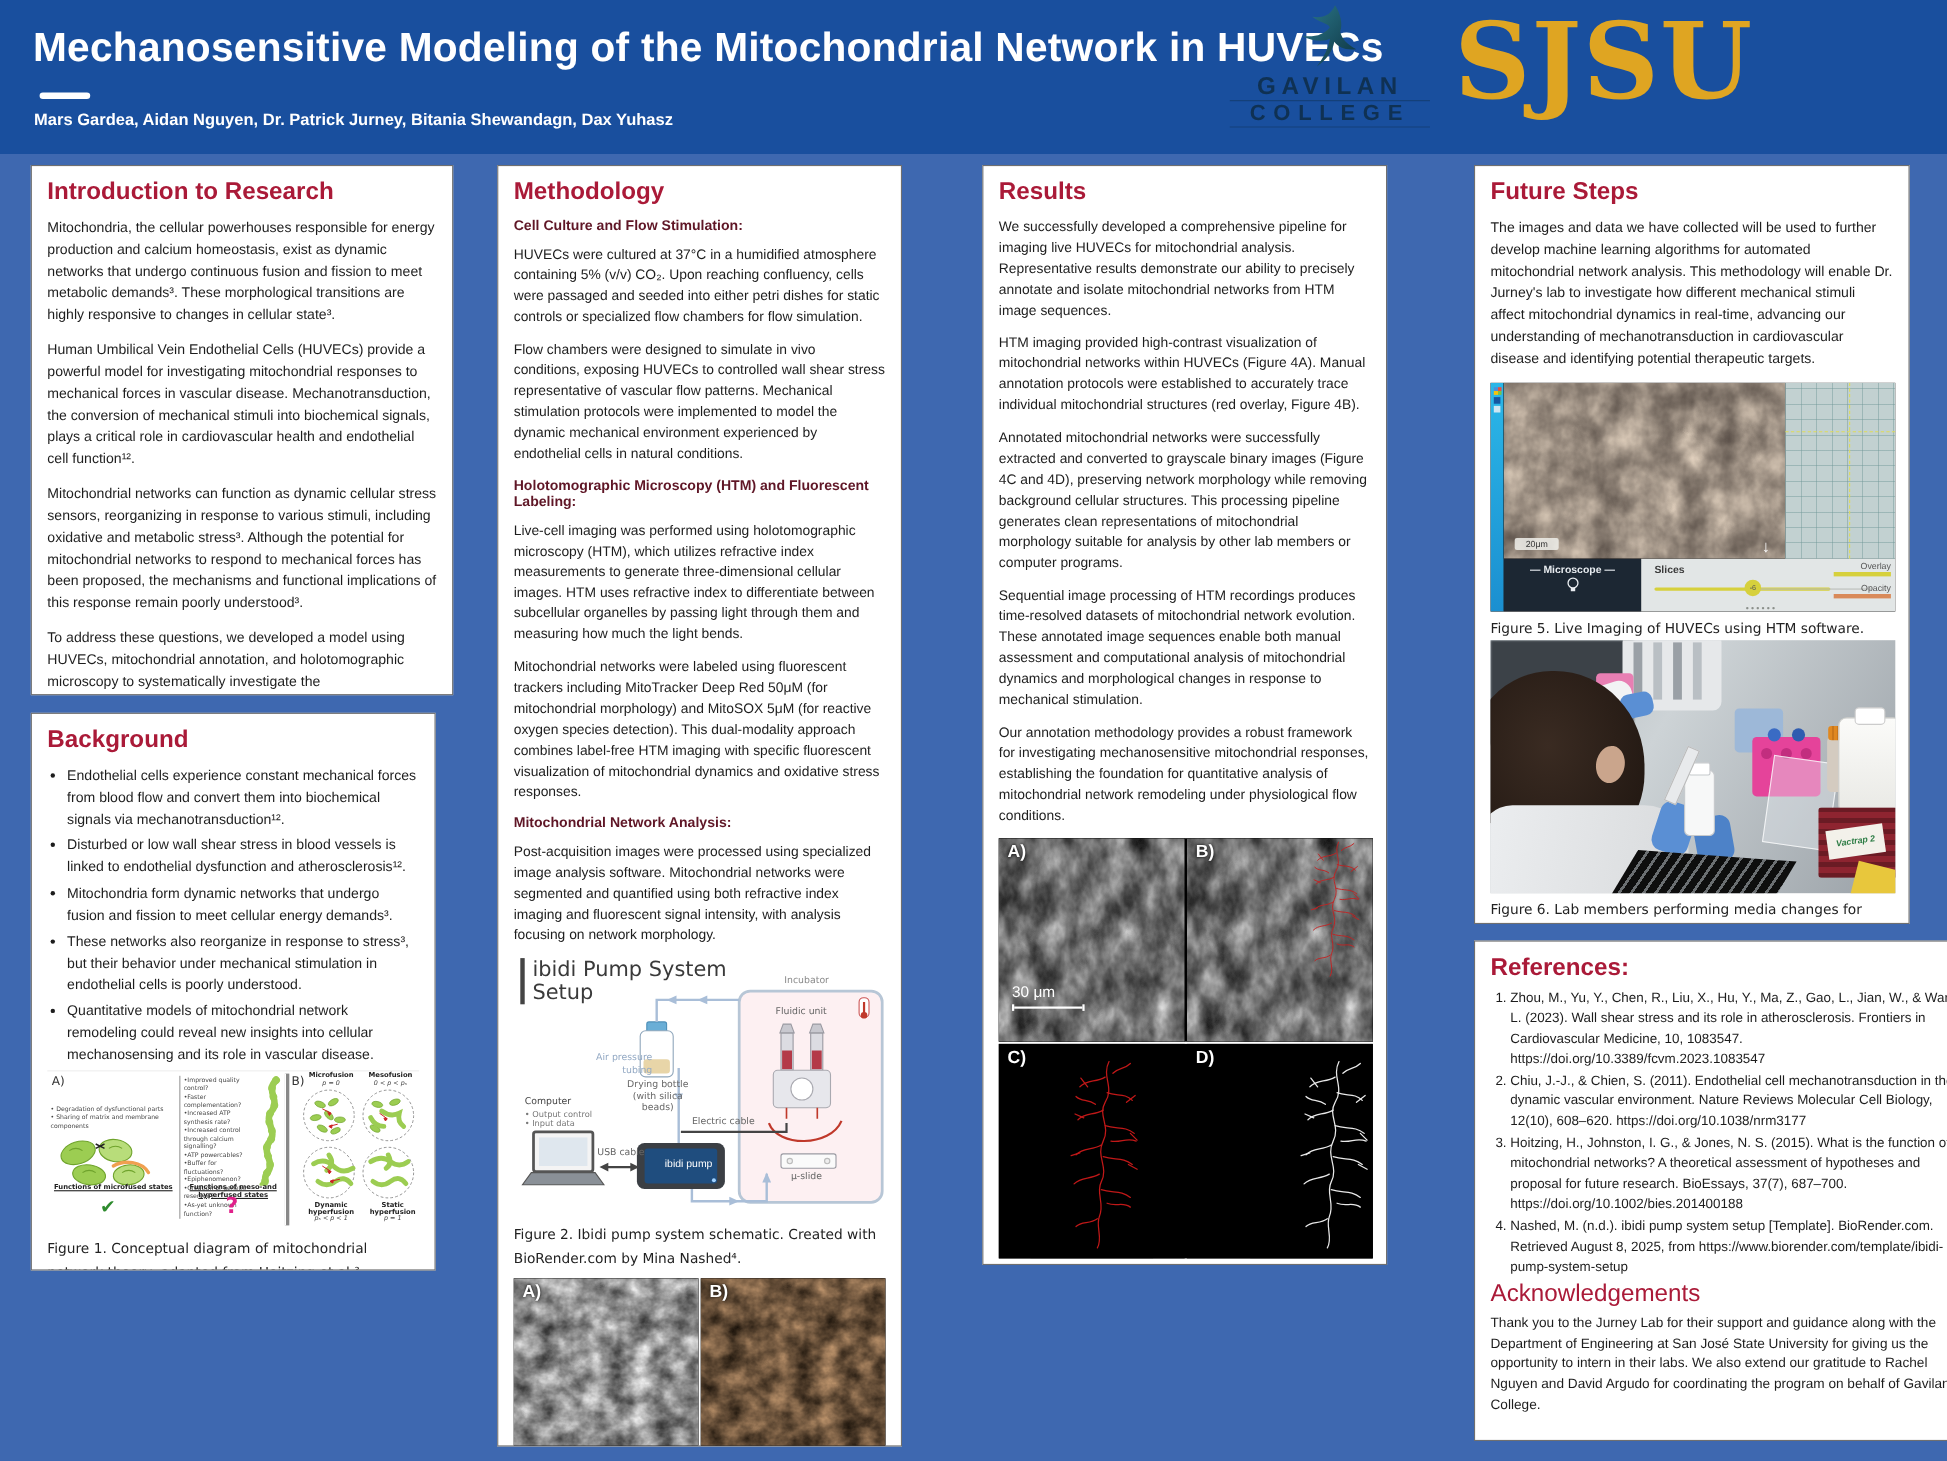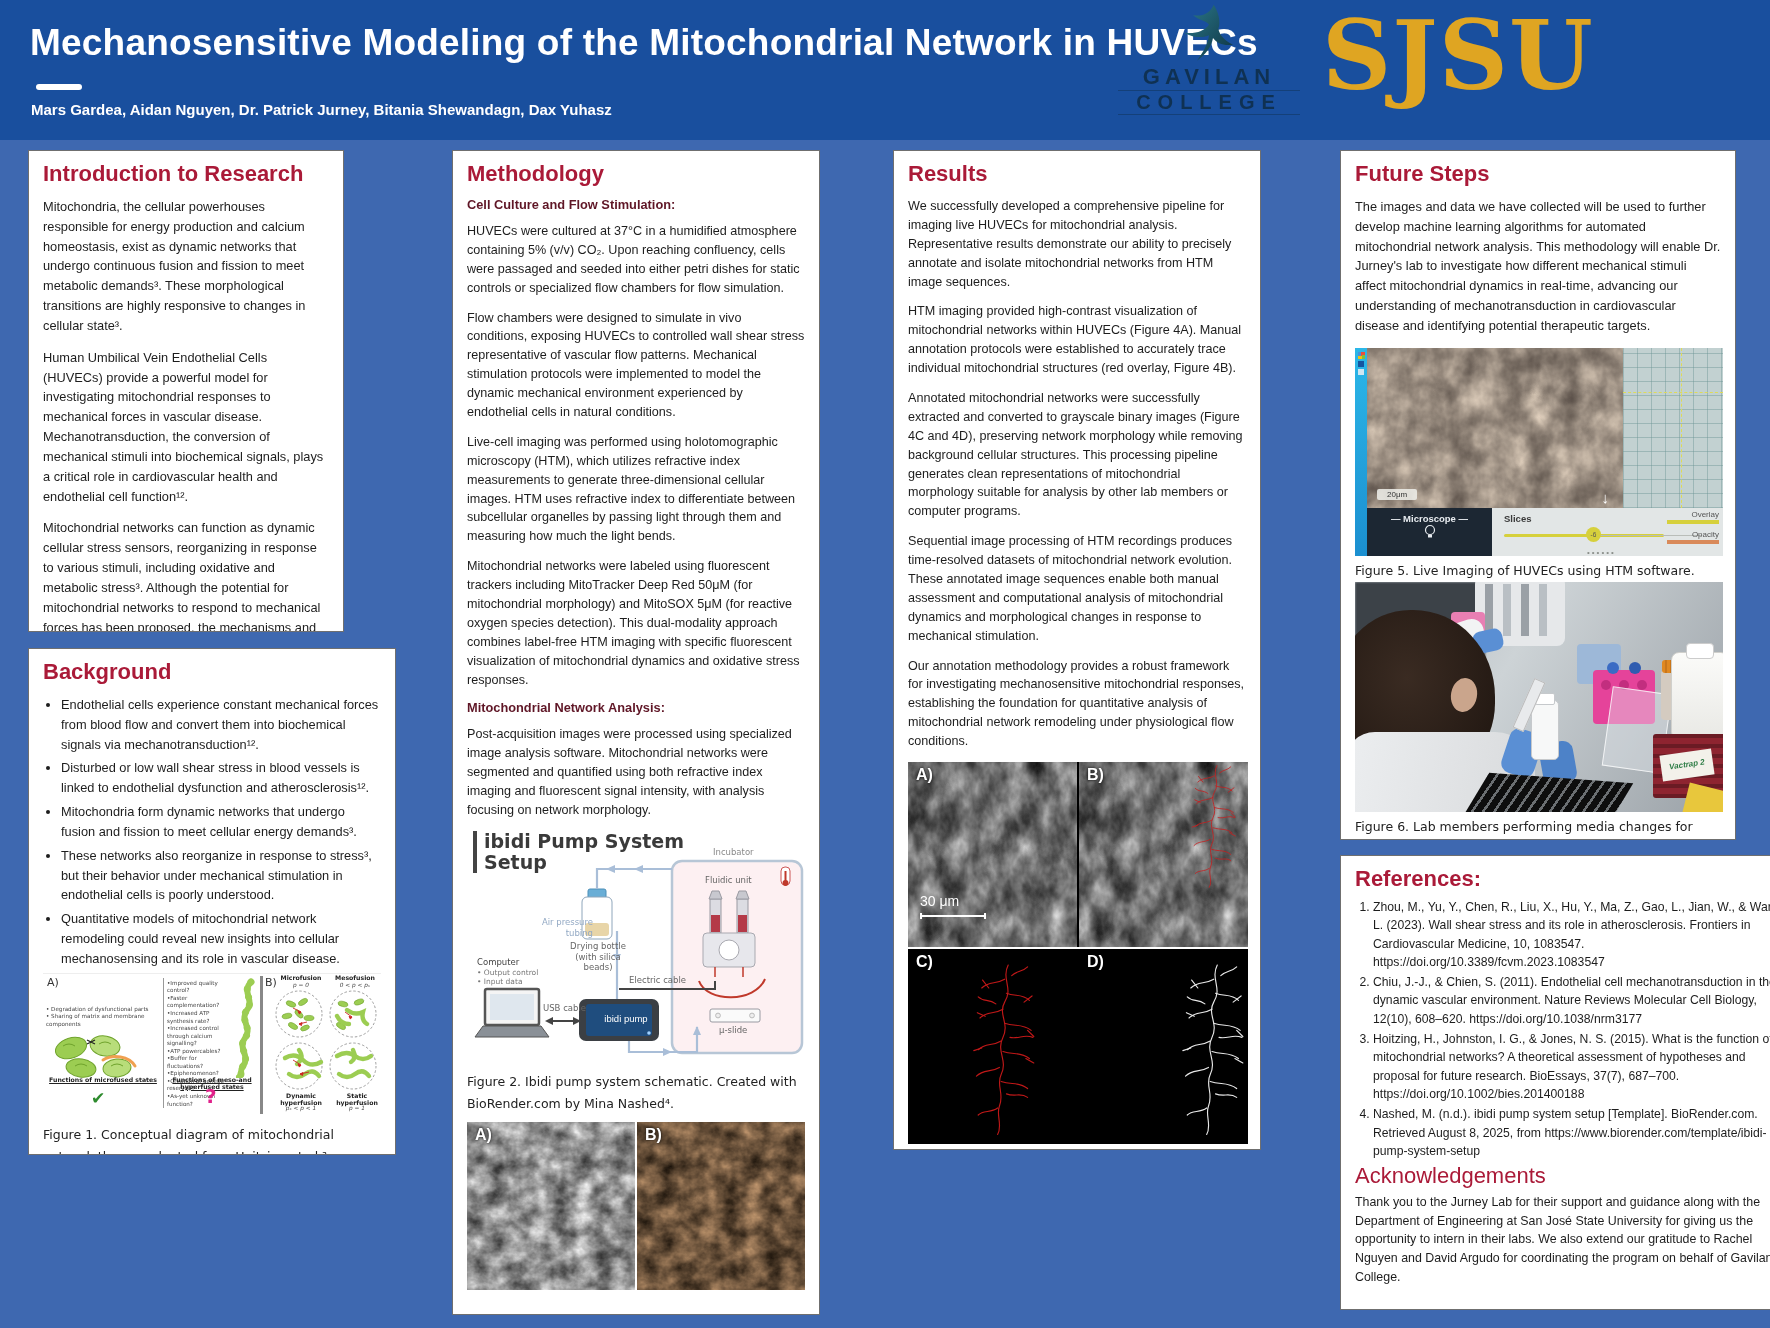--- a/index.html
+++ b/index.html
@@ -19,38 +19,38 @@
   
   .card{position:absolute;background:#fff;border:1px solid #6f6f6f;box-sizing:border-box;
         padding:8px 14px 10px;overflow:hidden}
   .card h2{font-size:22px;color:#aa1a38;margin:2px 0 10px;font-weight:bold}
   .p{font-size:12.8px;line-height:1.55;color:#1d1d1d;margin:0 0 12px}
   .pm{font-size:12.6px;line-height:1.5;color:#1d1d1d;margin:0 0 11px}
   .sub{font-size:12.8px;font-weight:bold;color:#5f1626;margin:0 0 10px}
   .cap{font-size:12.5px;line-height:1.8;color:#222;margin-top:8px;font-family:"DejaVu Sans",sans-serif}
   ul.bullets{margin:0 0 0 18px;padding:0}
   ul.bullets li{font-size:12.8px;line-height:1.55;color:#1d1d1d;margin-bottom:4px}
-  #card-intro{left:28px;top:150px;width:316px;height:482px}
+  #card-intro{left:28px;top:150px;width:384px;height:482px}
   #card-background{left:28px;top:648px;width:368px;height:507px}
   #card-methodology{left:452px;top:150px;width:368px;height:1165px}
   #card-results{left:893px;top:150px;width:368px;height:1000px}
   #card-future{left:1340px;top:150px;width:396px;height:690px}
   #card-references{left:1340px;top:855px;width:460px;height:455px}
   
   #fig1{position:relative;width:338px;height:142px;border-top:1px solid #eee;font-family:"DejaVu Sans",sans-serif}
   #fig1 .vline1{position:absolute;left:120px;top:4px;width:1px;height:130px;background:#999}
   #fig1 .vline2{position:absolute;left:216px;top:2px;width:3px;height:138px;background:#888;border-left:1px solid #fff}
   #fig1 .panlab{font-size:11px;color:#333}
   .tinylist{font-size:5.6px;line-height:1.35;color:#444}
   .funclab{font-size:6.2px;font-weight:bold;text-decoration:underline;color:#222;text-align:center}
   .qname{font-size:6.2px;font-weight:bold;color:#222;text-align:center;line-height:1.1}
   .qp{font-size:5.8px;font-style:italic;color:#444;text-align:center}
   
   #fig2{position:relative;width:340px;height:232px;margin-top:4px}
-  #fig2 .f2title{position:absolute;left:6px;top:0;font-size:19px;font-weight:bold;color:#3a3a3a;
+  #fig2 .f2title{position:absolute;left:6px;top:0;font-size:19px;font-weight:normal;color:#3a3a3a;
         line-height:1.12;border-left:4px solid #444;padding-left:7px;font-family:"DejaVu Sans",sans-serif}
   .f2lab{position:absolute;font-size:8.5px;color:#666;line-height:1.25;font-family:"DejaVu Sans",sans-serif}
   
   .microrow{display:flex;gap:2px;margin-top:6px}
   .panel{position:relative;background:#000;overflow:hidden}
   .panel svg{position:absolute;left:0;top:0;width:100%;height:100%}
   .plab{position:absolute;left:8px;top:4px;color:#fff;font-weight:bold;font-size:16px;z-index:3;
         text-shadow:0 0 3px #000}
   #fig4{position:relative;width:340px}
   .f4row{display:flex;gap:2px;background:#000}
@@ -251,20 +251,21 @@
     <div class="abs qp" style="left:290px;top:131px;width:48px">p = 1</div>
   </div>
   <div class="cap">Figure 1. Conceptual diagram of mitochondrial network theory, adapted from Hoitzing et al.³</div>
 </div>
 
 <div class="card" id="card-methodology">
   <h2>Methodology</h2>
   <div class="sub">Cell Culture and Flow Stimulation:</div>
   <p class="pm">HUVECs were cultured at 37°C in a humidified atmosphere containing 5% (v/v) CO₂. Upon reaching confluency, cells were passaged and seeded into either petri dishes for static controls or specialized flow chambers for flow simulation.</p>
   <p class="pm">Flow chambers were designed to simulate in vivo conditions, exposing HUVECs to controlled wall shear stress representative of vascular flow patterns. Mechanical stimulation protocols were implemented to model the dynamic mechanical environment experienced by endothelial cells in natural conditions.</p>
+  <div class="sub">Holotomographic Microscopy (HTM) and Fluorescent Labeling:</div>
   <p class="pm">Live-cell imaging was performed using holotomographic microscopy (HTM), which utilizes refractive index measurements to generate three-dimensional cellular images. HTM uses refractive index to differentiate between subcellular organelles by passing light through them and measuring how much the light bends.</p>
   <p class="pm">Mitochondrial networks were labeled using fluorescent trackers including MitoTracker Deep Red 50μM (for mitochondrial morphology) and MitoSOX 5μM (for reactive oxygen species detection). This dual-modality approach combines label-free HTM imaging with specific fluorescent visualization of mitochondrial dynamics and oxidative stress responses.</p>
   <div class="sub">Mitochondrial Network Analysis:</div>
   <p class="pm">Post-acquisition images were processed using specialized image analysis software. Mitochondrial networks were segmented and quantified using both refractive index imaging and fluorescent signal intensity, with analysis focusing on network morphology.</p>
 
   <div id="fig2">
     <svg class="abs" style="left:0;top:0" width="340" height="232" viewBox="0 0 340 232">
 
       <rect x="205" y="30" width="130" height="192" rx="10" fill="#fdf0f2" stroke="#b7c6d6" stroke-width="2.5"></rect>
       <rect x="314" y="36" width="9" height="18" rx="4" fill="#fff" stroke="#c55" stroke-width="1"></rect>

